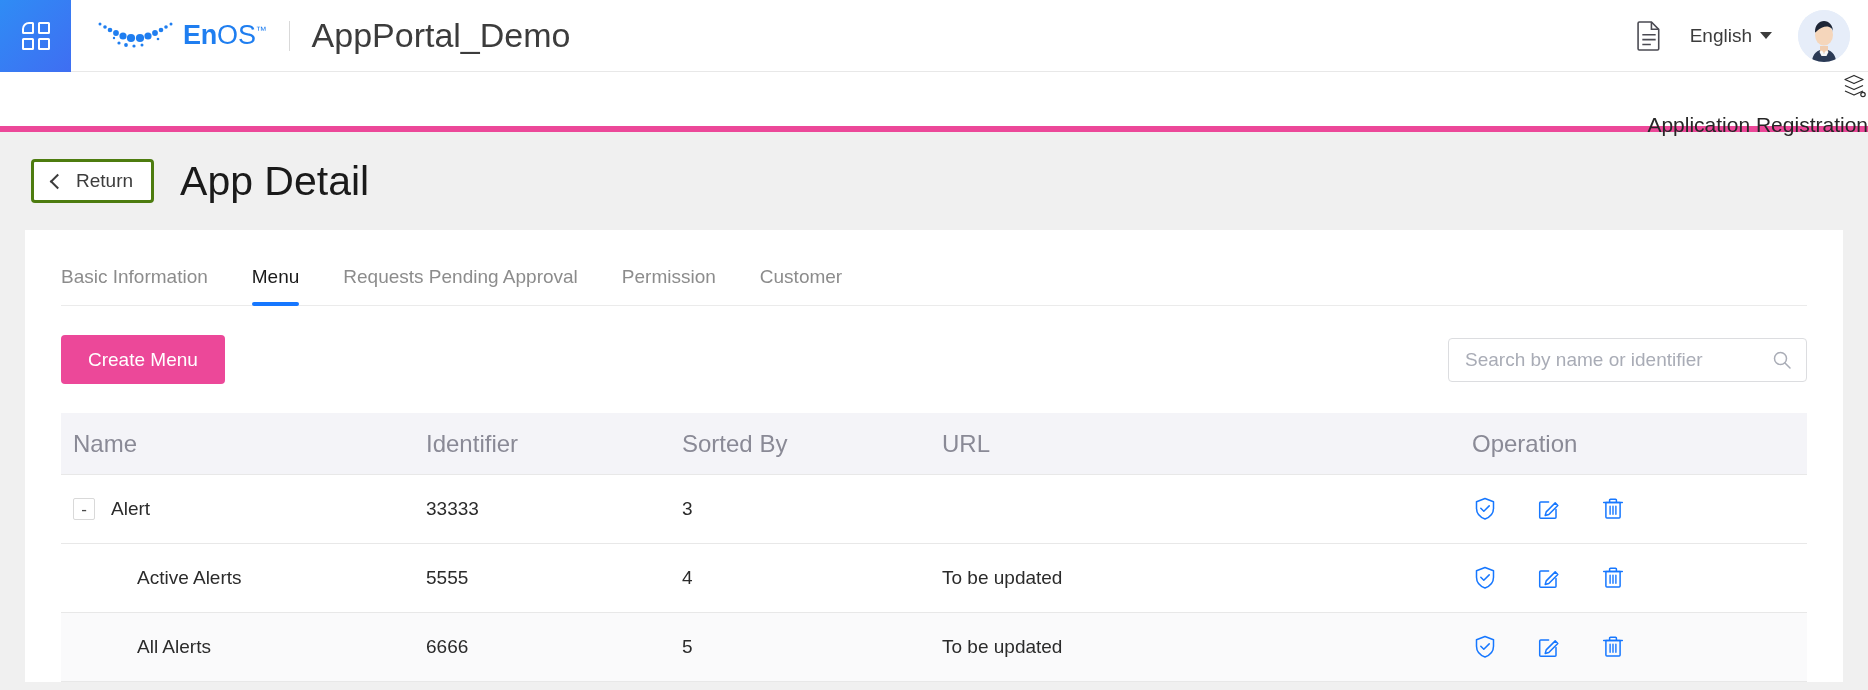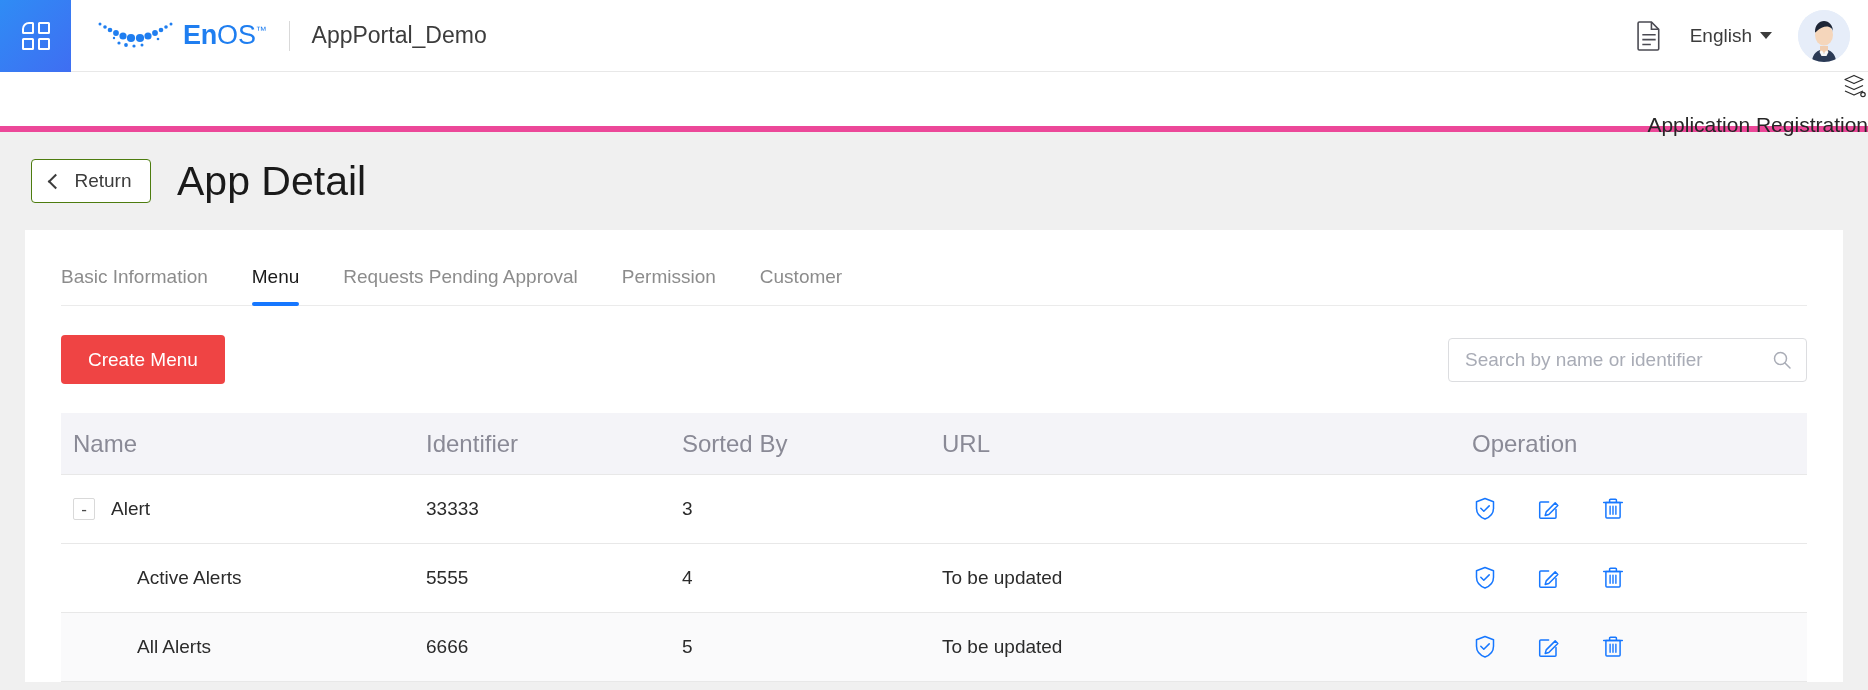--- a/index.html
+++ b/index.html
@@ -43,21 +43,21 @@
     color: #1f7ef0; position: relative; white-space: nowrap;
   }
   .enos-text .en { font-weight: bold; }
   .enos-text .os { font-weight: normal; }
   .enos-text .tm { font-size: 11px; vertical-align: super; }
 
   .brand-sep {
     width: 1px; height: 30px; background: #d9d9d9; margin: 0 22px;
   }
   .app-title {
-    font-size: 23px; color: #3c3c3c; white-space: nowrap;
+    font-size: 34px; color: #3c3c3c; white-space: nowrap;
   }
 
   .topbar-right {
     margin-left: auto; display: flex; align-items: center;
     padding-right: 18px; gap: 26px;
   }
   .doc-icon { width: 30px; height: 34px; cursor: pointer; }
   .lang {
     display: flex; align-items: center; gap: 8px;
     font-size: 19px; color: #3c3c3c; cursor: pointer;
@@ -82,21 +82,21 @@
   .layers-icon { width: 28px; height: 28px; flex: none; }
   .crumb-text { font-size: 21px; color: #262626; }
 
   
   .pagehead {
     height: 98px; display: flex; align-items: center;
     padding-left: 31px; gap: 26px; background: #f0f0f0;
   }
   .return-btn {
     height: 44px; min-width: 120px;
-    background: #ffffff; border: 1px solid #4d7c0f; border-radius: 4px;
+    background: #ffffff; border: 3px solid #4d7c0f; border-radius: 4px;
     display: flex; align-items: center; justify-content: center; gap: 12px;
     padding: 0 18px; cursor: pointer;
   }
   .chev {
     width: 11px; height: 11px;
     border-left: 2.4px solid #3c3c3c; border-bottom: 2.4px solid #3c3c3c;
     transform: rotate(45deg); margin-right: 1px;
   }
   .return-label { font-size: 19px; color: #3c3c3c; }
   .page-title { font-size: 41px; color: #1a1a1a; }
@@ -123,21 +123,21 @@
     height: 4px; background: #1677ff; border-radius: 2px;
   }
   .tab:first-child.active::after { left: 0; }
 
   
   .toolbar {
     display: flex; align-items: center; justify-content: space-between;
     padding-top: 29px;
   }
   .create-btn {
-    background: #ef4444; color: #fff; border: none; border-radius: 4px;
+    background: #ec4899; color: #fff; border: none; border-radius: 4px;
     font-size: 19px; font-family: inherit;
     height: 49px; padding: 0 27px; cursor: pointer;
   }
   .search-wrap {
     width: 359px; height: 44px;
     border: 1px solid #dcdde0; border-radius: 4px;
     display: flex; align-items: center; padding: 0 14px 0 16px;
     background: #fff;
   }
   .search-wrap input {

